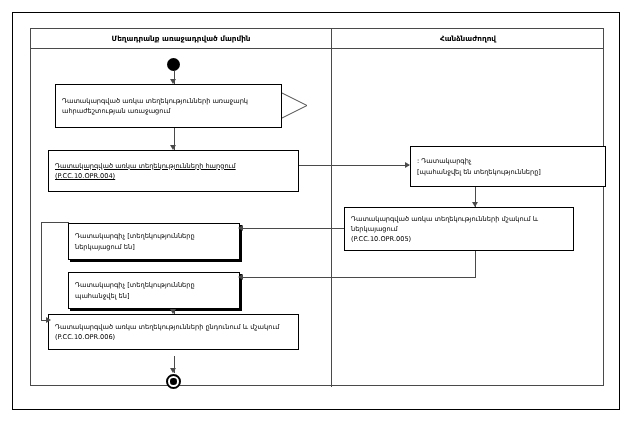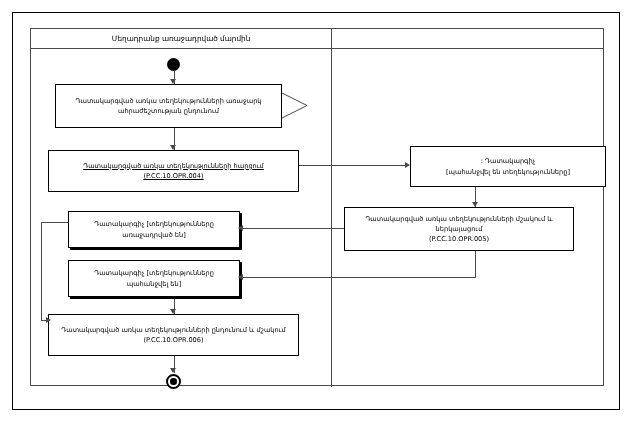--- a/index.html
+++ b/index.html
@@ -42,20 +42,21 @@
     background: #ffffff;
   }
   .lane-header-row {
     position: absolute;
     left: 0;
     top: 0;
     width: 100%;
     height: 20px;
     border-bottom: 1px solid #4a4a4a;
     box-sizing: border-box;
+    font-weight: bold;
   }
   .lane-title {
     position: absolute;
     top: 0;
     height: 20px;
     line-height: 20px;
     text-align: center;
     font-size: 7.3px;
     color: #000000;
     white-space: nowrap;
@@ -76,29 +77,29 @@
 
   
   .node {
     position: absolute;
     box-sizing: border-box;
     border: 1px solid #000000;
     background: #ffffff;
     display: flex;
     align-items: center;
     justify-content: center;
-    text-align: center;
+    text-align: left;
     font-size: 6.6px;
     line-height: 1.55;
     color: #000000;
     padding: 2px 6px;
     z-index: 4;
   }
   .node .txt { display: block; width: 100%; }
-  .node.shadowed { box-shadow: 2px 2px 0 0 #000000; }
+  .node.shadowed { box-shadow: 2px 2px 0 0 #000000; margin-top: 12px; }
 
   
   .initial-node {
     position: absolute;
     width: 13px;
     height: 13px;
     border-radius: 50%;
     background: #000000;
     z-index: 6;
   }
@@ -168,35 +169,36 @@
 <body>
 
 <div id="canvas">
 
   <div class="frame"></div>
 
   <div class="pool">
 
     <div class="lane-header-row">
       <div class="lane-title left">Մեղադրանք առաջադրված մարմին</div>
+      <div class="lane-title right">Հանձնաժողով</div>
     </div>
 
     <div class="lane-divider"></div>
 
   </div>
 
   <div class="initial-node" style="left:167px; top:58px;"></div>
 
   <div class="vline" style="left:173.5px; top:71px; height:13px;"></div>
   <div class="arrow down" style="left:170.3px; top:79px;"></div>
 
   <div class="node" style="left:55px; top:84px; width:227px; height:44px;">
     <span class="txt">
       <span>Դատակարգված առկա տեղեկությունների առաջարկ</span><br>
-      <span>ահրաժեշտության ընդունում</span>
+      <span>ահրաժեշտության առաջացում</span>
     </span>
   </div>
 
   <svg class="chevron" style="left:281px; top:92px;" width="28" height="28" viewBox="0 0 28 28">
     <polyline points="1,1 26,13.5 1,26" fill="#ffffff" stroke="#4a4a4a" stroke-width="1"></polyline>
   </svg>
 
   <div class="vline" style="left:173.5px; top:128px; height:22px;"></div>
   <div class="arrow down" style="left:170.3px; top:145px;"></div>
 
@@ -226,21 +228,21 @@
       <span>(P.CC.10.OPR.005)</span>
     </span>
   </div>
 
   <div class="hline" style="left:242px; top:228px; width:103px;"></div>
   <div class="arrow left" style="left:238px; top:224.8px;"></div>
 
   <div class="node shadowed" style="left:68px; top:211px; width:172px; height:37px;">
     <span class="txt">
       <span>Դատակարգիչ [տեղեկությունները</span><br>
-      <span>առաջադրված են]</span>
+      <span>ներկայացում են]</span>
     </span>
   </div>
 
   <div class="vline" style="left:475px; top:251px; height:26px;"></div>
   <div class="hline" style="left:242px; top:277px; width:234px;"></div>
   <div class="arrow left" style="left:238px; top:273.8px;"></div>
 
   <div class="node shadowed" style="left:68px; top:260px; width:172px; height:37px;">
     <span class="txt">
       <span>Դատակարգիչ [տեղեկությունները</span><br>
@@ -249,21 +251,21 @@
   </div>
 
   <div class="vline" style="left:173.5px; top:297px; height:17px;"></div>
   <div class="arrow down" style="left:170.3px; top:309px;"></div>
 
   <div class="hline" style="left:41px; top:222px; width:28px;"></div>
   <div class="vline" style="left:41px; top:222px; height:98px;"></div>
   <div class="hline" style="left:41px; top:320px; width:8px;"></div>
   <div class="arrow right" style="left:46px; top:316.8px;"></div>
 
-  <div class="node" style="left:48px; top:314px; width:251px; height:42px;">
+  <div class="node" style="left:48px; top:314px; width:251px; height:36px;">
     <span class="txt">
       <span>Դատակարգված առկա տեղեկությունների ընդունում և մշակում</span><br>
       <span>(P.CC.10.OPR.006)</span>
     </span>
   </div>
 
   <div class="vline" style="left:173.5px; top:356px; height:17px;"></div>
   <div class="arrow down" style="left:170.3px; top:368px;"></div>
 
   <div class="final-node" style="left:166px; top:374px;"></div>

